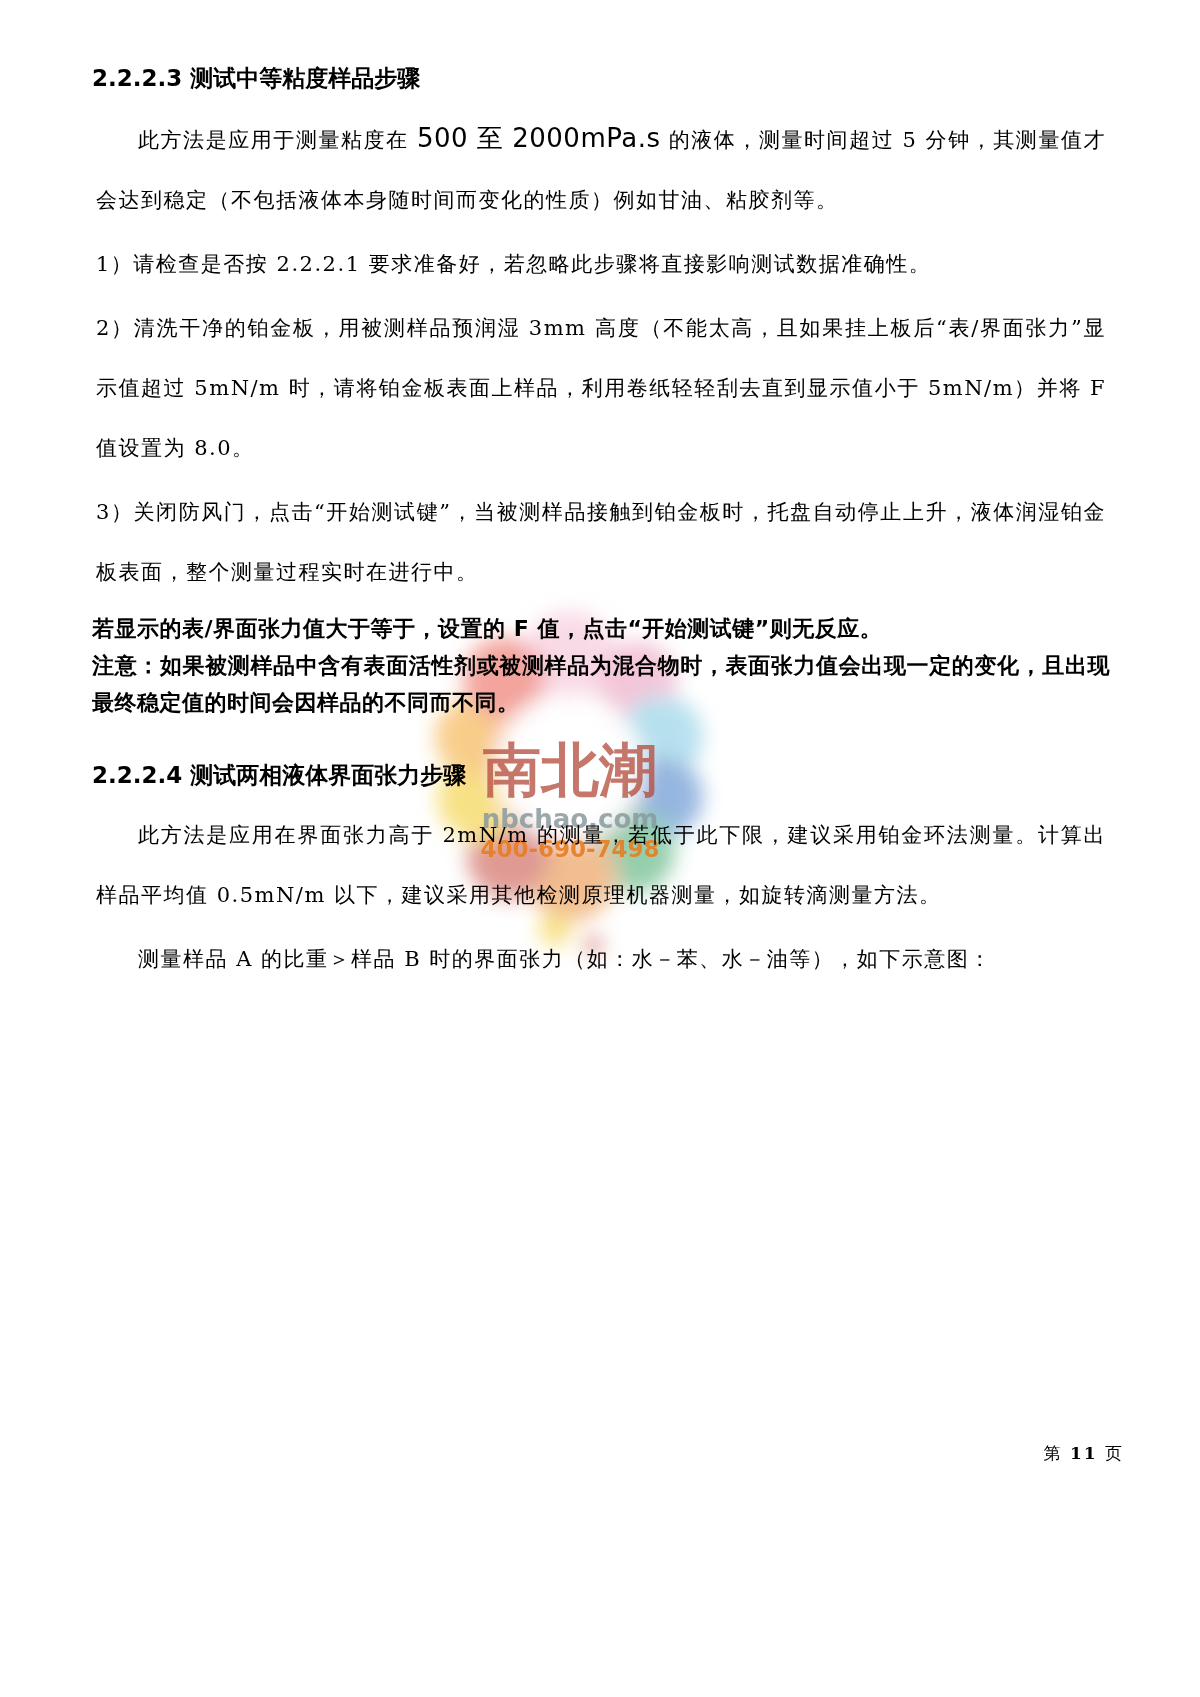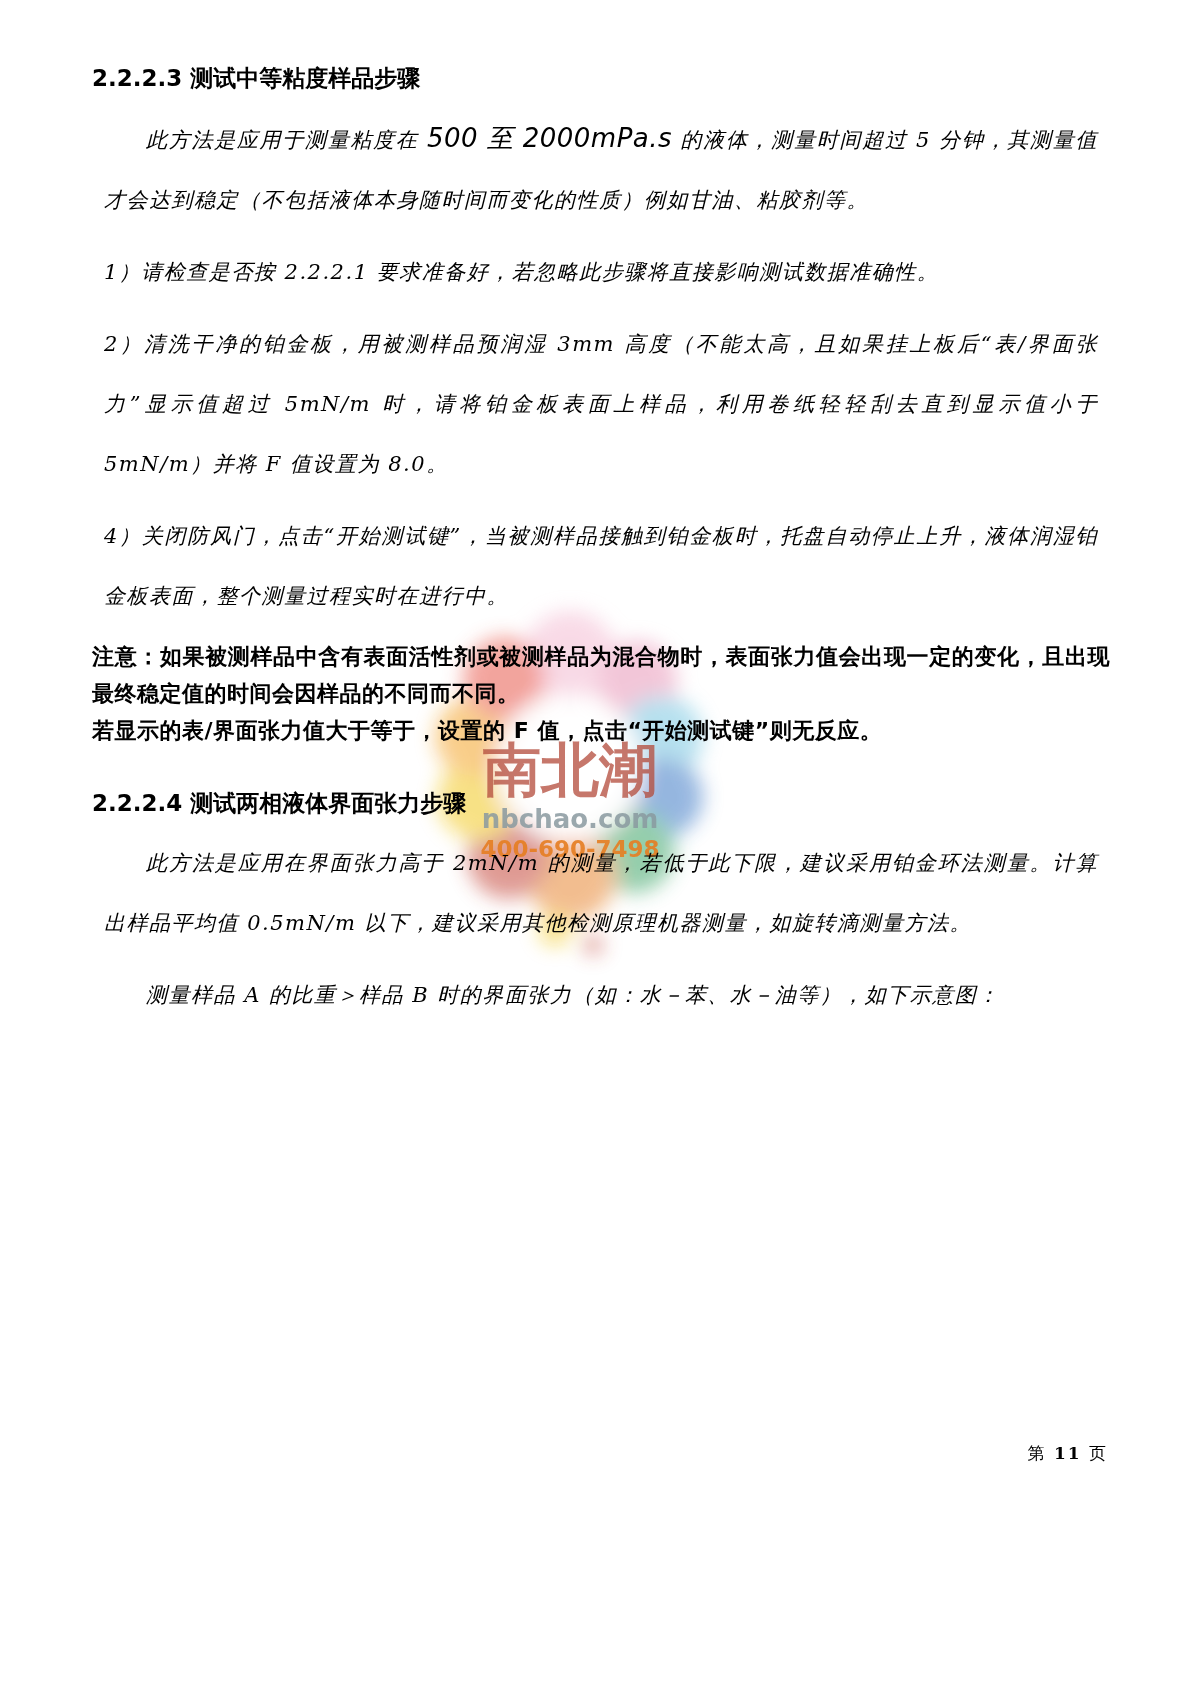--- a/index.html
+++ b/index.html
@@ -41,47 +41,46 @@
     font-size: 23px;
     font-weight: 700;
     line-height: 28px;
     margin: 0 0 16px 0;
     color: #000;
   }
   h2.heading1 { margin-top: 64px; }
   h2.heading2 { margin-top: 40px; }
   .hnum { margin-right: 8px; }
   p.body {
-    margin: 12px;
+    margin: 4px;
     font-size: 21px;
     line-height: 60px;
     text-align: justify;
     letter-spacing: 1.5px;
-    font-style: italic;
   }
   .indent { text-indent: 2em; }
   .big {
     font-family: "DejaVu Sans", "Liberation Sans", sans-serif;
     font-size: 26px;
     letter-spacing: 0.5px;
   }
   .note { margin-top: 8px; }
   .note p {
     margin: 0;
     font-family: "DejaVu Sans", "Liberation Sans", sans-serif;
     font-size: 22px;
     font-weight: 700;
     line-height: 37px;
     text-align: justify;
     letter-spacing: 0.5px;
   }
   .footer {
     position: absolute;
     top: 1442px;
-    right: 92px;
+    right: 76px;
     font-size: 17px;
     letter-spacing: 2px;
     z-index: 1;
   }
   .pagenum { font-weight: 700; }
 </style>
 </head>
 <body>
 
 <div class="page">
@@ -113,25 +112,25 @@
   </svg>
 
   <div class="content">
 
     <h2 class="heading heading1"><span class="hnum">2.2.2.3</span><span class="htitle">测试中等粘度样品步骤</span></h2>
 
     <p class="body indent"><span>此方法是应用于测量粘度在 </span><span class="big">500 至 2000mPa.s</span><span> 的液体，测量时间超过 5 分钟，其测量值才会达到稳定（不包括液体本身随时间而变化的性质）例如甘油、粘胶剂等。</span></p>
 
     <p class="body">1）请检查是否按 2.2.2.1 要求准备好，若忽略此步骤将直接影响测试数据准确性。</p>
     <p class="body">2）清洗干净的铂金板，用被测样品预润湿 3mm 高度（不能太高，且如果挂上板后“表/界面张力”显示值超过 5mN/m 时，请将铂金板表面上样品，利用卷纸轻轻刮去直到显示值小于 5mN/m）并将 F 值设置为 8.0。</p>
-    <p class="body">4）关闭防风门，点击“开始测试键”，当被测样品接触到铂金板时，托盘自动停止上升，液体润湿铂金板表面，整个测量过程实时在进行中。</p>
+    <p class="body">3）关闭防风门，点击“开始测试键”，当被测样品接触到铂金板时，托盘自动停止上升，液体润湿铂金板表面，整个测量过程实时在进行中。</p>
 
     <div class="note">
+      <p>若显示的表/界面张力值大于等于，设置的 F 值，点击“开始测试键”则无反应。</p>
       <p>注意：如果被测样品中含有表面活性剂或被测样品为混合物时，表面张力值会出现一定的变化，且出现最终稳定值的时间会因样品的不同而不同。</p>
-      <p>若显示的表/界面张力值大于等于，设置的 F 值，点击“开始测试键”则无反应。</p>
     </div>
 
     <h2 class="heading heading2"><span class="hnum">2.2.2.4</span><span class="htitle">测试两相液体界面张力步骤</span></h2>
 
     <p class="body indent">此方法是应用在界面张力高于 2mN/m 的测量，若低于此下限，建议采用铂金环法测量。计算出样品平均值 0.5mN/m 以下，建议采用其他检测原理机器测量，如旋转滴测量方法。</p>
     <p class="body indent">测量样品 A 的比重＞样品 B 时的界面张力（如：水－苯、水－油等），如下示意图：</p>
 
   </div>
 
   <div class="footer"><span>第</span> <span class="pagenum">11</span> <span>页</span></div>

